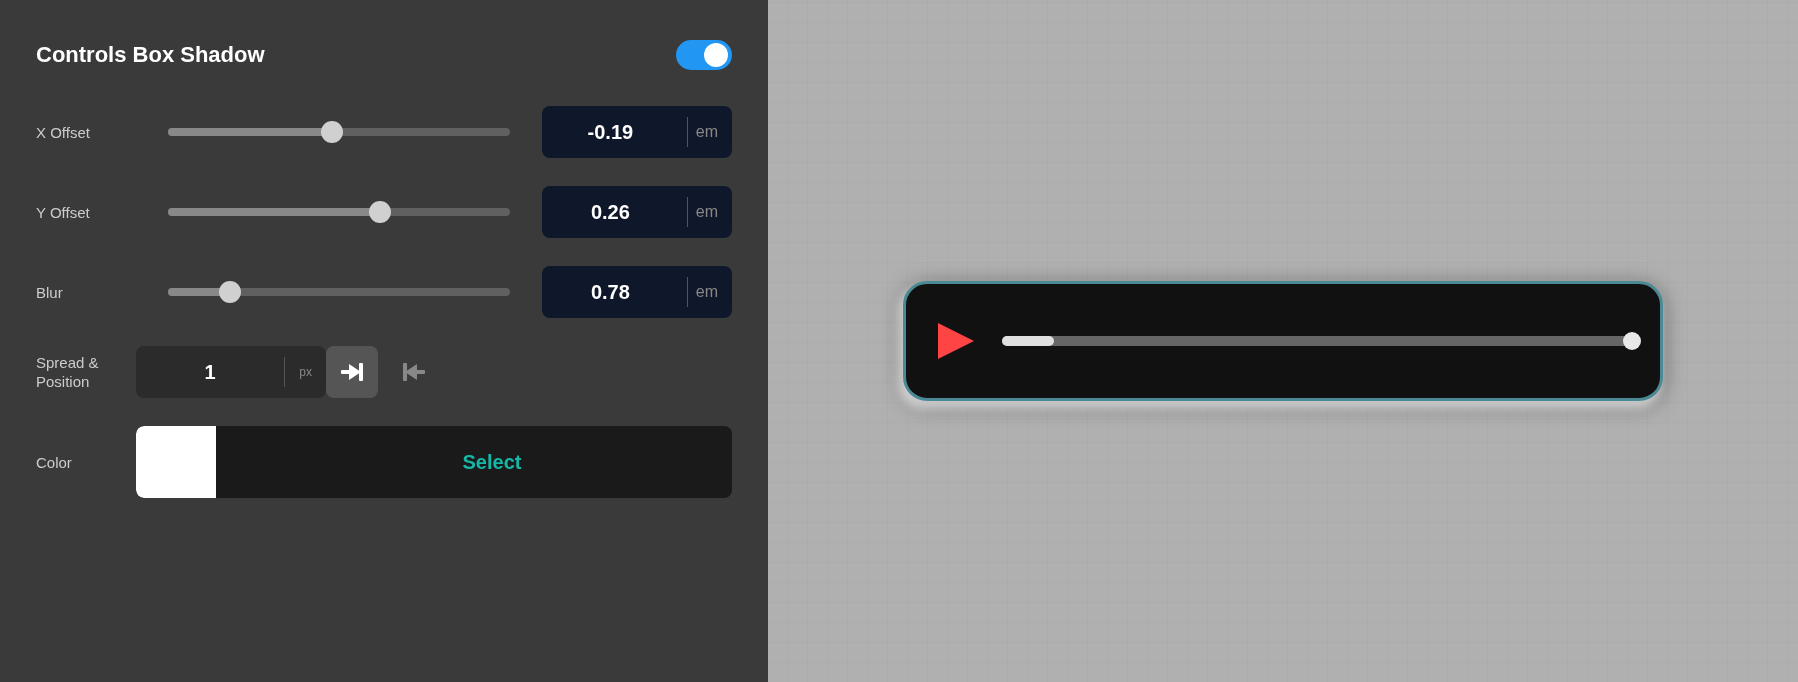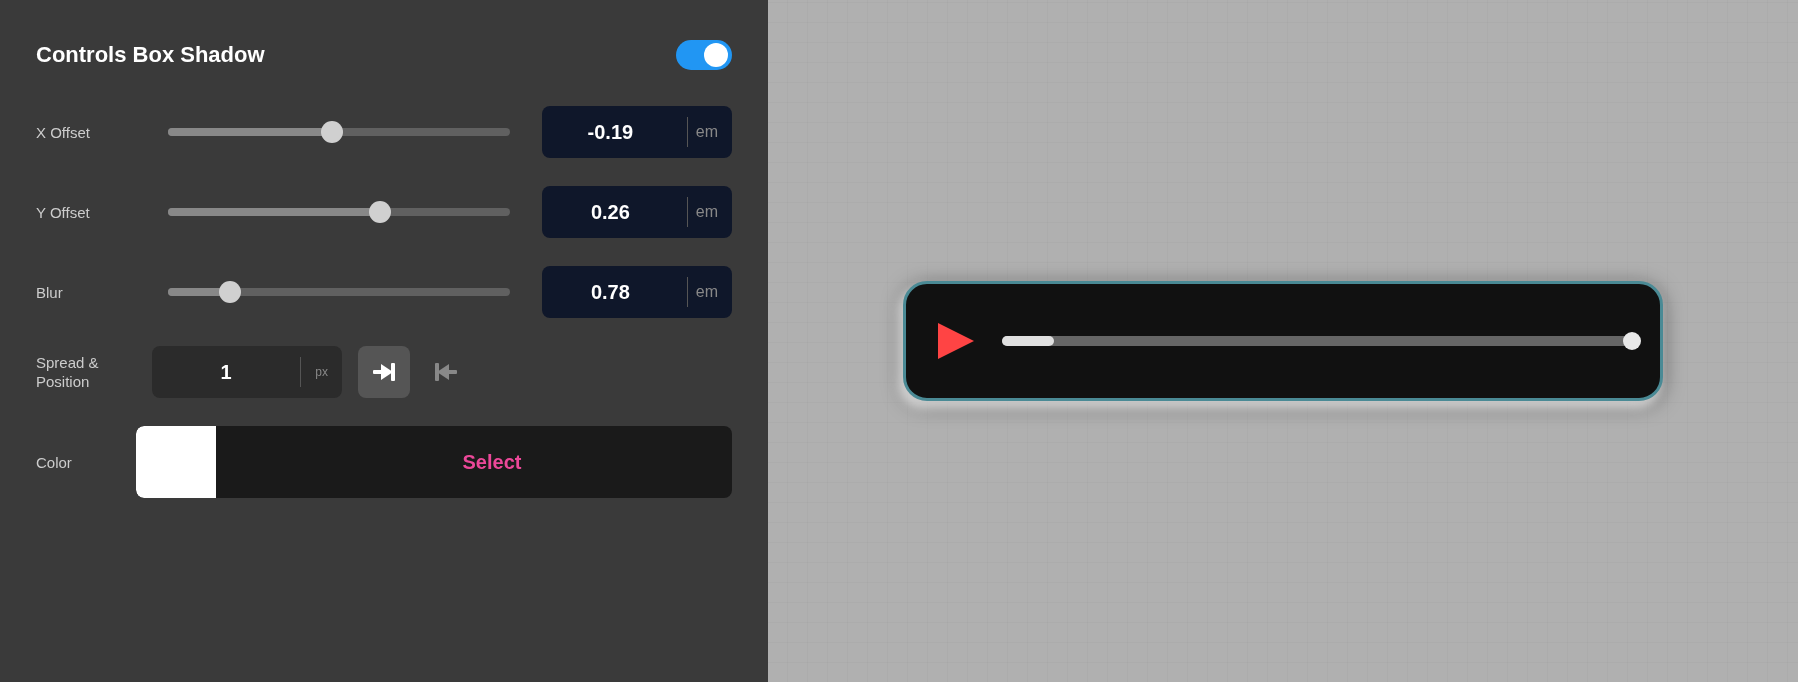--- a/index.html
+++ b/index.html
@@ -122,21 +122,20 @@
       color: #888888;
       font-size: 16px;
       padding-right: 14px;
     }
 
     
     .spread-row {
       display: flex;
       align-items: center;
       margin-bottom: 28px;
-      gap: 16px;
     }
     .spread-label {
       color: #cccccc;
       font-size: 15px;
       width: 100px;
       flex-shrink: 0;
       line-height: 1.3;
     }
     .spread-input-box {
       width: 190px;
@@ -212,21 +211,21 @@
     .color-swatch {
       width: 80px;
       height: 72px;
       background: #ffffff;
       flex-shrink: 0;
       border-radius: 8px 0 0 8px;
     }
     .color-select-text {
       flex: 1;
       text-align: center;
-      color: #ec4899;
+      color: #14b8a6;
       font-size: 20px;
       font-weight: 600;
       margin-left: 36px;
     }
 
     
     .right-panel {
       flex: 1;
       height: 682px;
       background: #b0b0b0;

